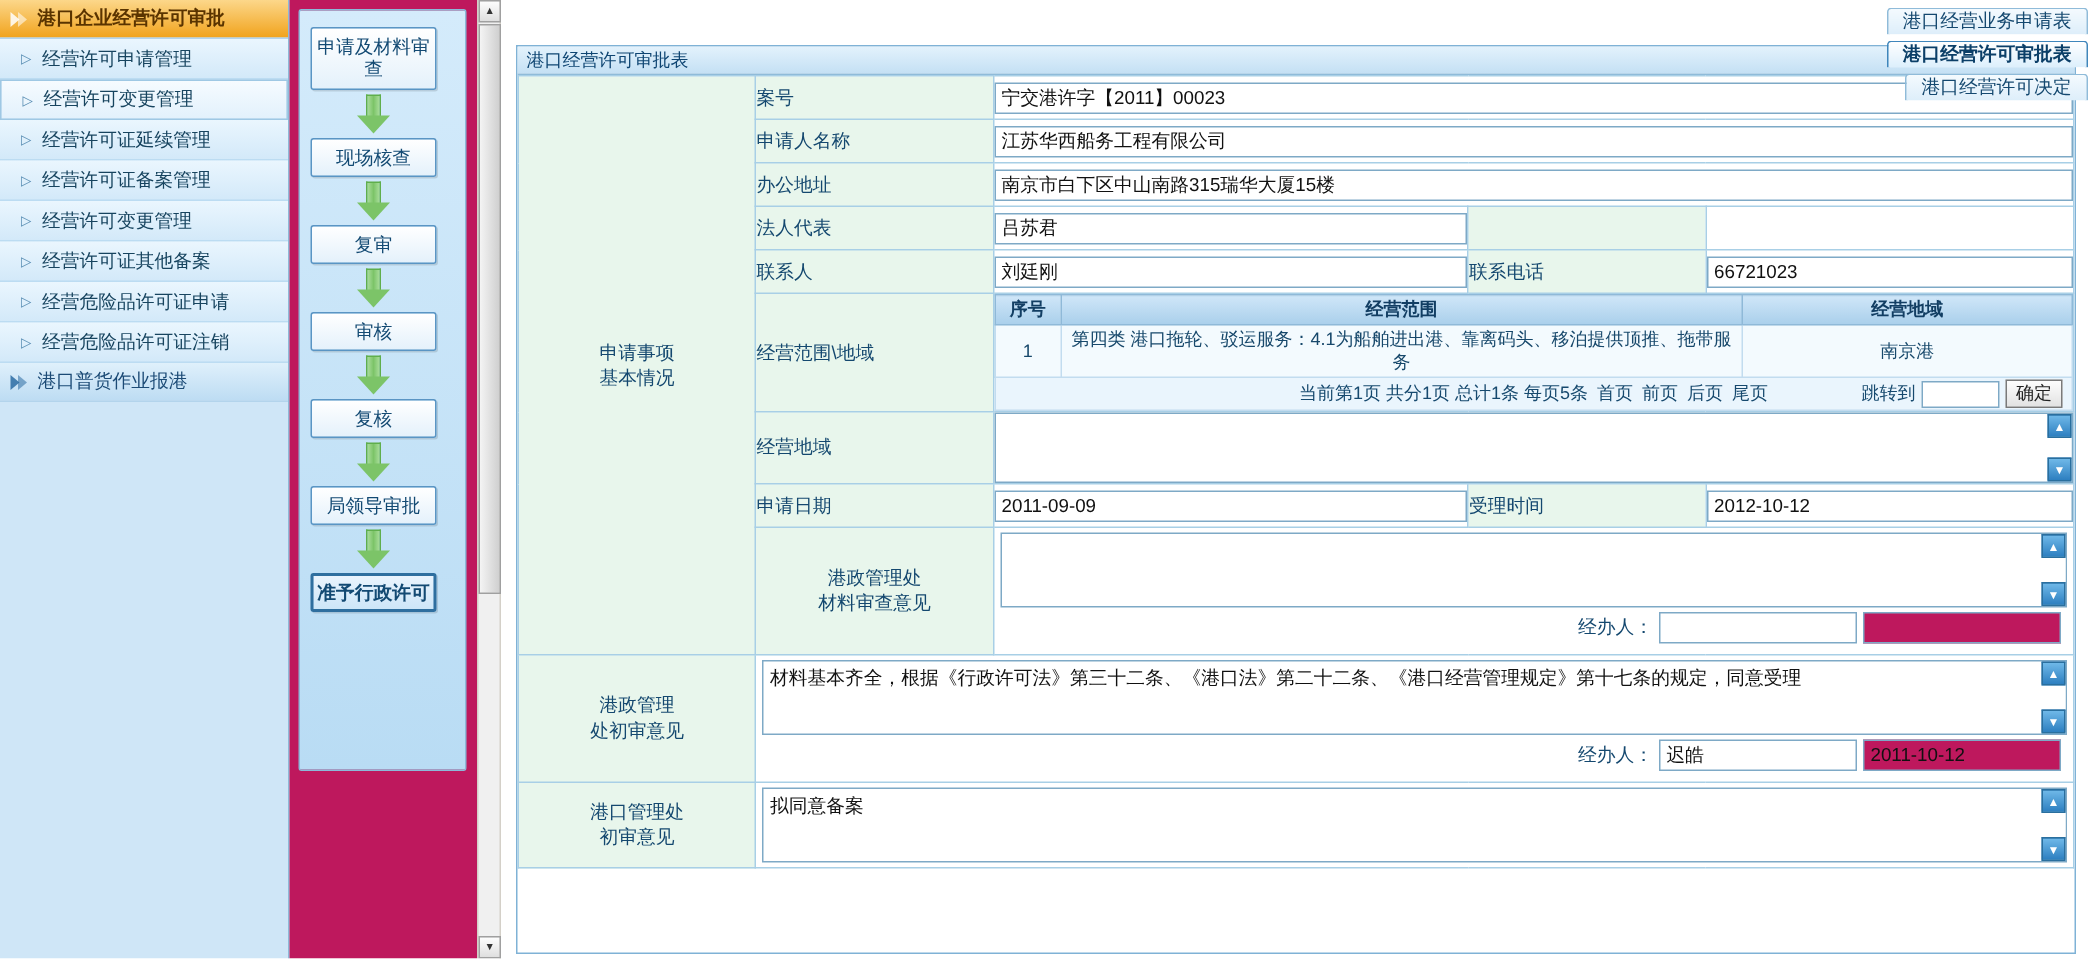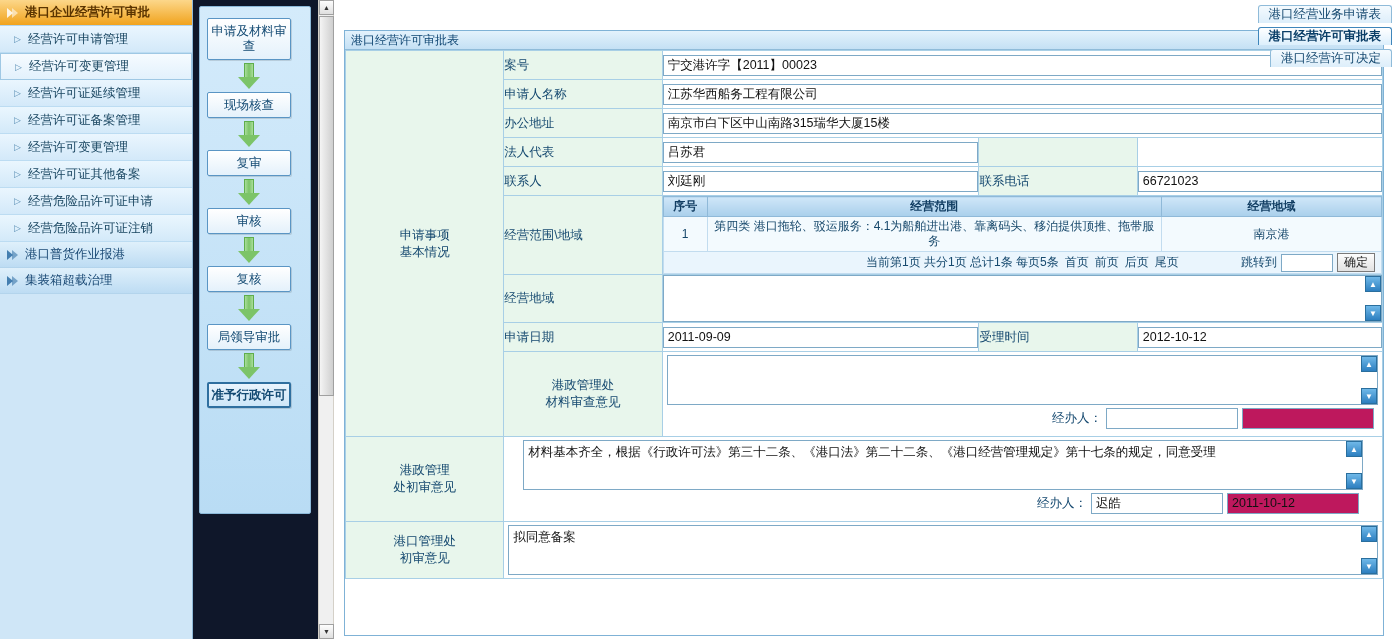--- a/index.html
+++ b/index.html
@@ -98,21 +98,21 @@
   }
   .side-item.selected {
     background: linear-gradient(to bottom, #f6fbff 0%, #e2f1fc 100%);
     border: 1px solid #9fc8e4;
   }
 
   
   .flowpane {
     width: 125px;
     flex: 0 0 125px;
-    background: #0f172a;
+    background: #be185d;
     position: relative;
     padding-top: 8px;
   }
   .flowbox {
     position: absolute;
     left: 6px; top: 6px;
     width: 112px; height: 508px;
     background: linear-gradient(to bottom, #d4ebfb 0%, #b9dcf4 100%);
     border: 1px solid #8cb9d9;
     border-radius: 2px;
@@ -429,24 +429,20 @@
       <span>经营危险品许可证申请</span>
     </div>
     <div class="side-item">
       <span class="bullet">▷</span>
       <span>经营危险品许可证注销</span>
     </div>
 
     <div class="side-group">
       <span class="grp-icon"></span>
       <span>港口普货作业报港</span>
-    </div>
-    <div class="side-group">
-      <span class="grp-icon"></span>
-      <span>集装箱超载治理</span>
     </div>
   </div>
 
   <div class="flowpane">
     <div class="flowbox"></div>
     <div class="flow-inner">
       <div class="flow-node tall">
         <span>申请及材料审查</span>
       </div>
       <div class="arrow">
@@ -649,21 +645,21 @@
               <span class="sbox"></span>
               <span class="sbox2"></span>
             </div>
           </td>
         </tr>
 
         <tr>
           <td class="lbl center">
             <div style="line-height:17px;">港政管理<br>处初审意见</div>
           </td>
-          <td class="val" colspan="4" style="padding:3px 19px;">
+          <td class="val" colspan="4" style="padding:3px 4px;">
             <div class="ta-wrap" style="height:50px;">
               <div class="ta-text">材料基本齐全，根据《行政许可法》第三十二条、《港口法》第二十二条、《港口经营管理规定》第十七条的规定，同意受理</div>
               <div class="mini-sb">
                 <div class="arr up">▲</div>
                 <div class="arr dn">▼</div>
               </div>
             </div>
             <div class="signrow">
               <span class="slabel">经办人：</span>
               <span class="sbox">迟皓</span>

